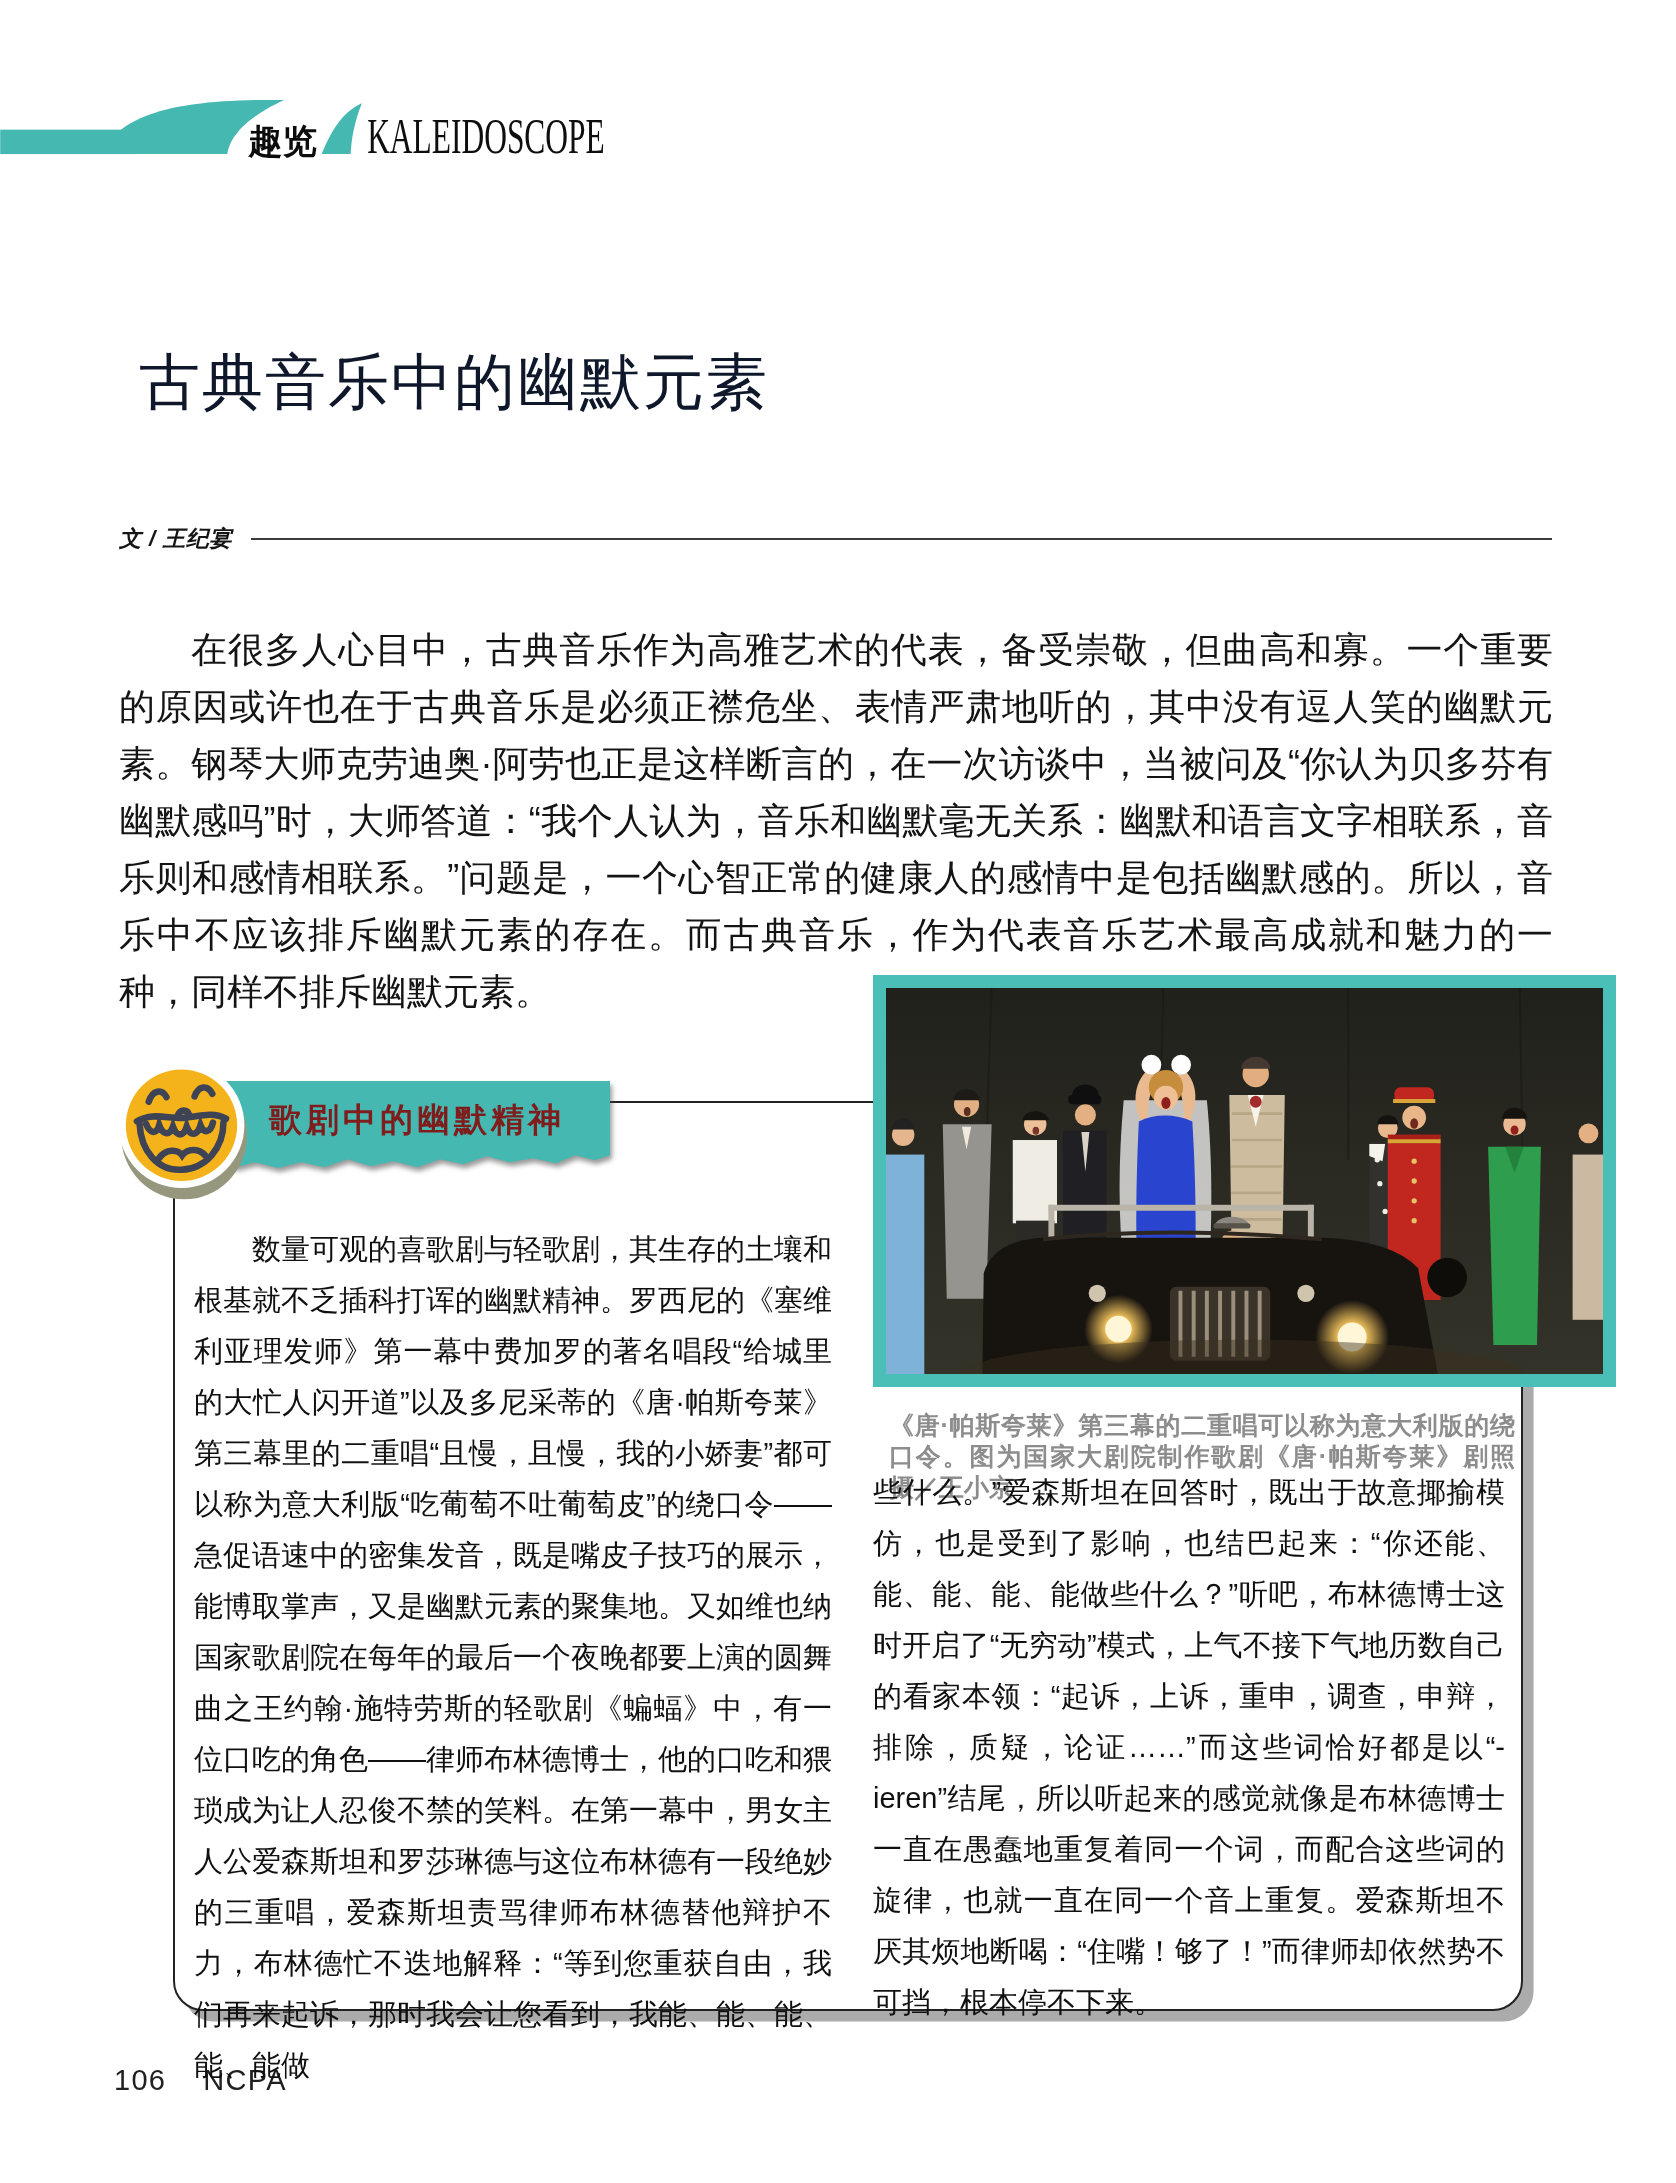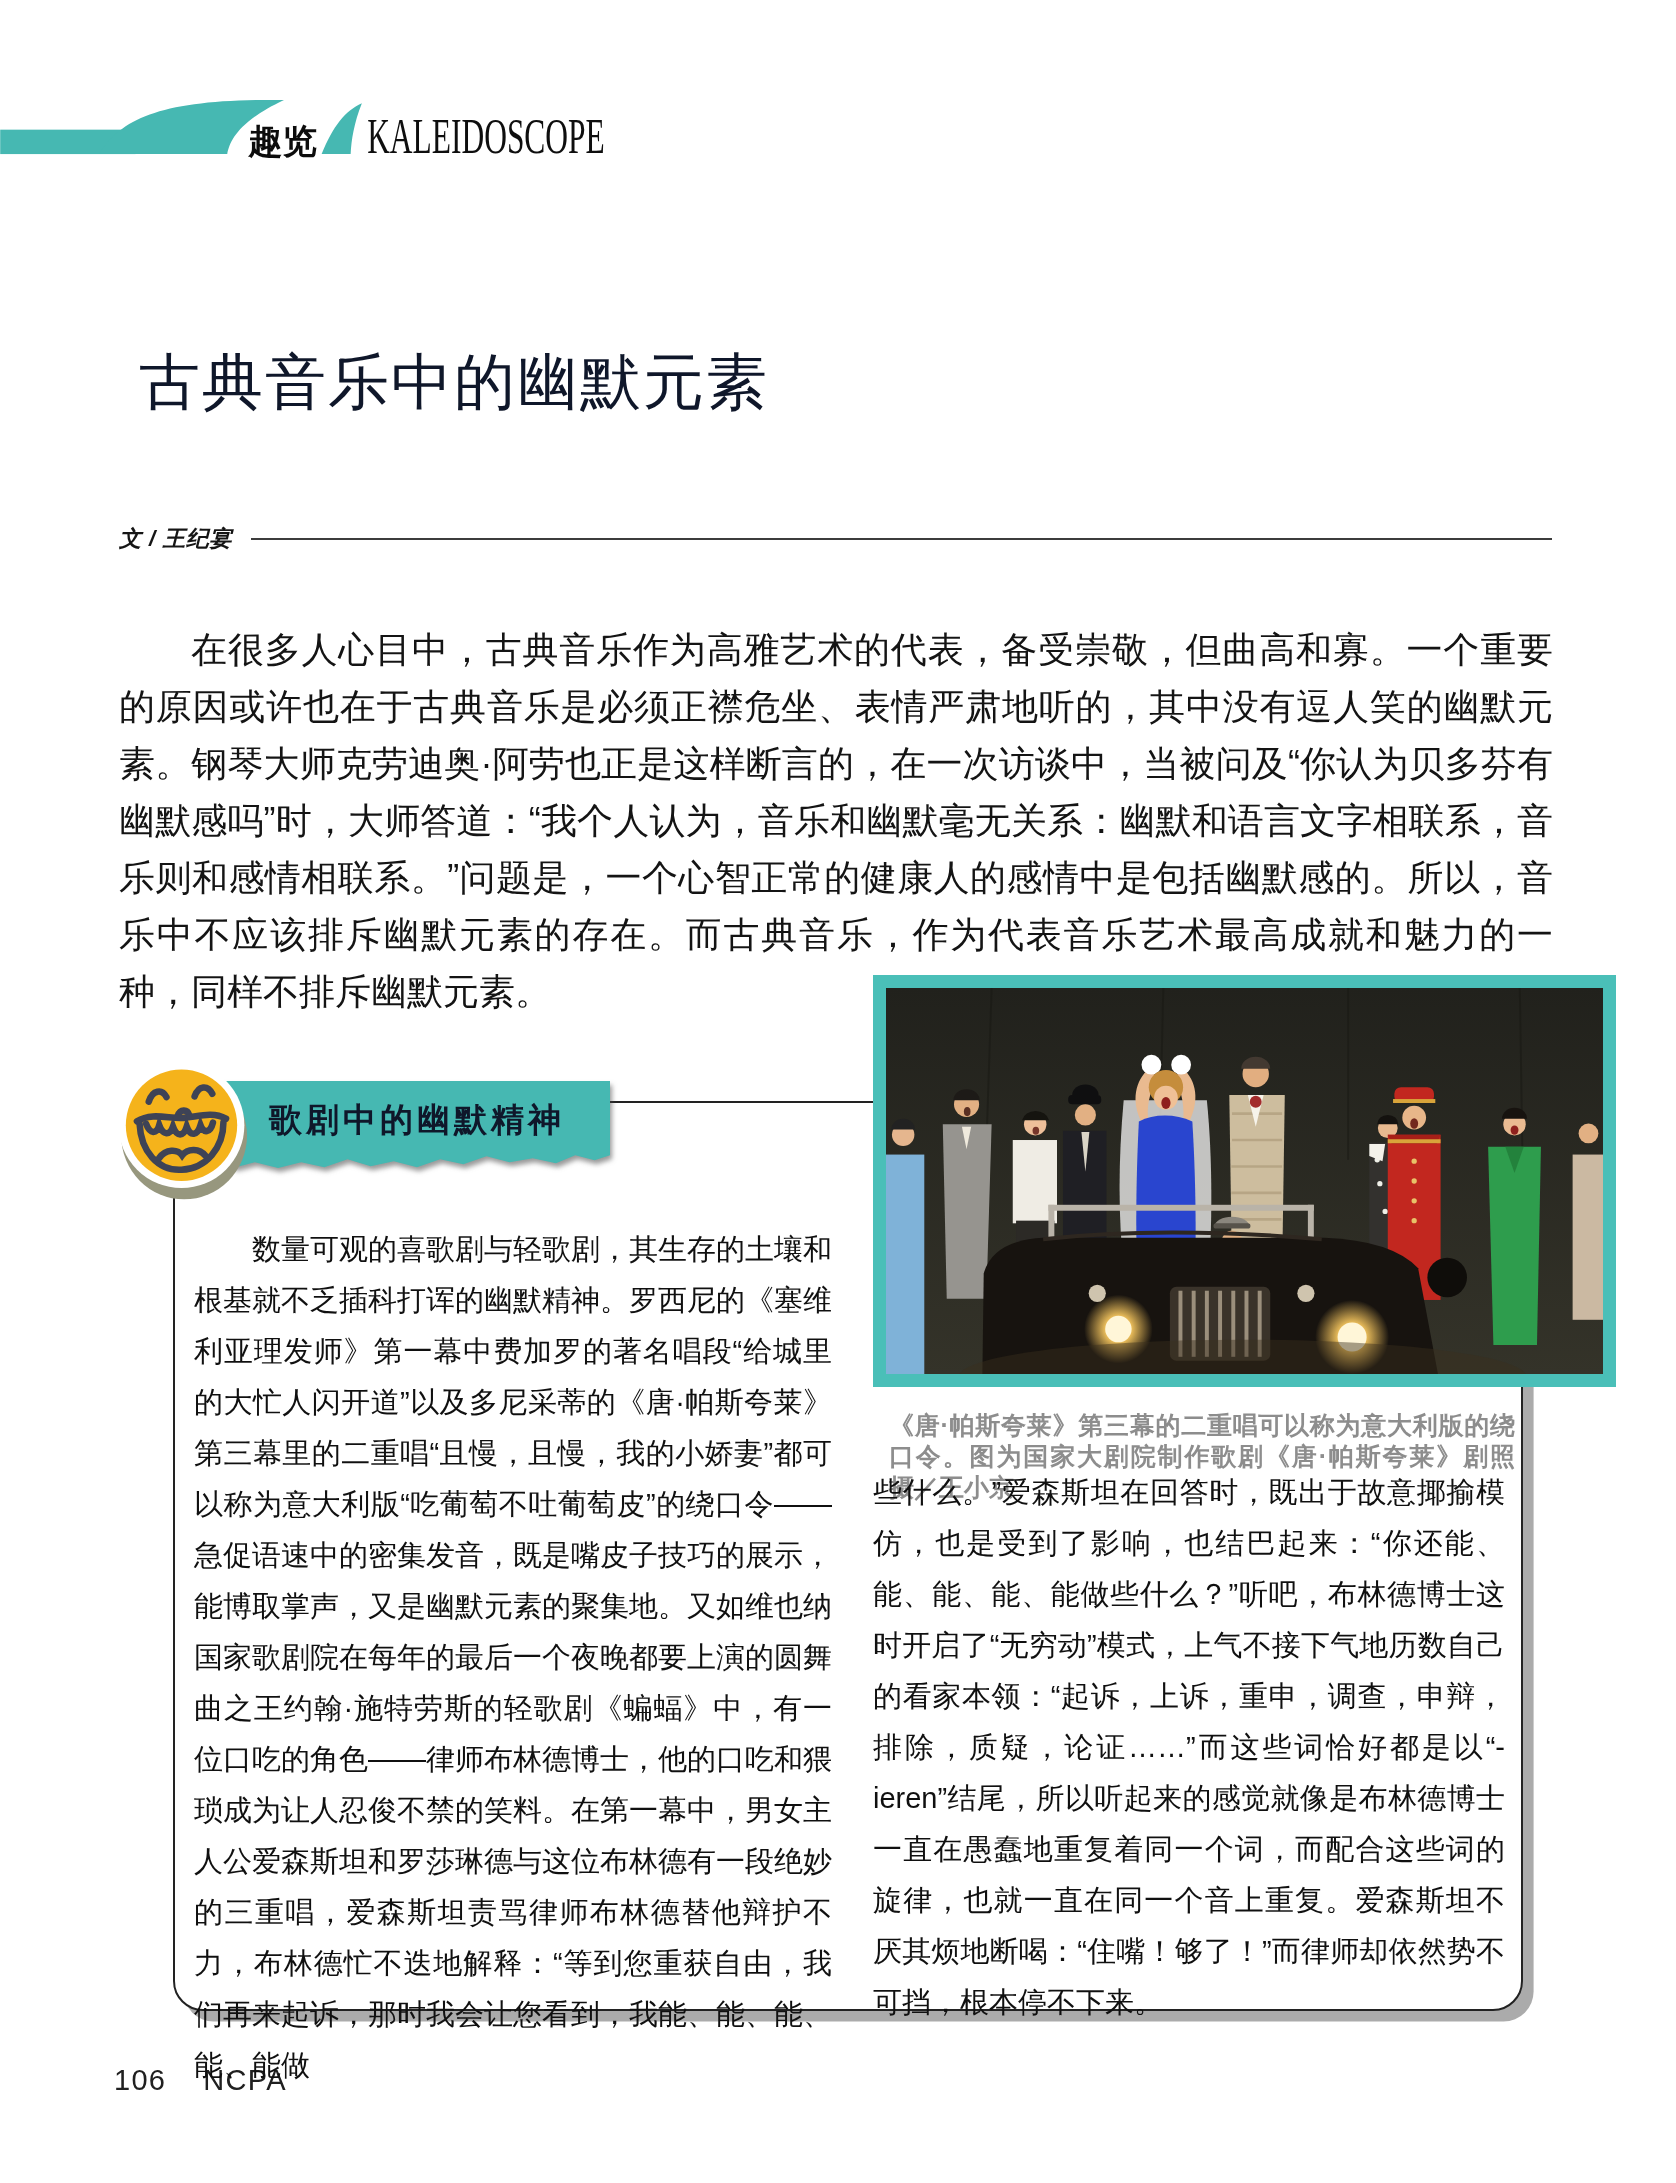--- a/index.html
+++ b/index.html
@@ -44,21 +44,21 @@
     filter:drop-shadow(2px 4.6px 2.6px rgba(70,70,70,.55));
   }
   .ribbon{
     width:100%;height:100%;background:#46b8b2;
     clip-path:polygon(0% 0%,100% 0%,100% 75%,96% 80%,91% 75%,86% 83%,80% 78%,74% 82%,68% 76%,62% 84%,56% 79%,50% 87%,44% 81%,38% 86%,32% 79%,26% 87%,20% 82%,14% 88%,8% 82%,3% 87%,0% 80%);
     display:flex;justify-content:center;
   }
   .ribbon-title{
     margin-top:17px;
     font-family:"Liberation Serif","DejaVu Serif",serif;font-weight:700;
-    font-size:33px;letter-spacing:4px;color:#0f172a;white-space:nowrap;
+    font-size:33px;letter-spacing:4px;color:#7f1d1d;white-space:nowrap;
   }
 
   
   .badge{position:absolute;left:116px;top:1055px;width:131px;height:147px;z-index:4;}
 
   
   .photo{
     position:absolute;left:873px;top:975px;width:743px;height:412px;margin:0;
     border:13.2px solid #4abfb8;box-sizing:border-box;background:#23221d;z-index:2;
   }

